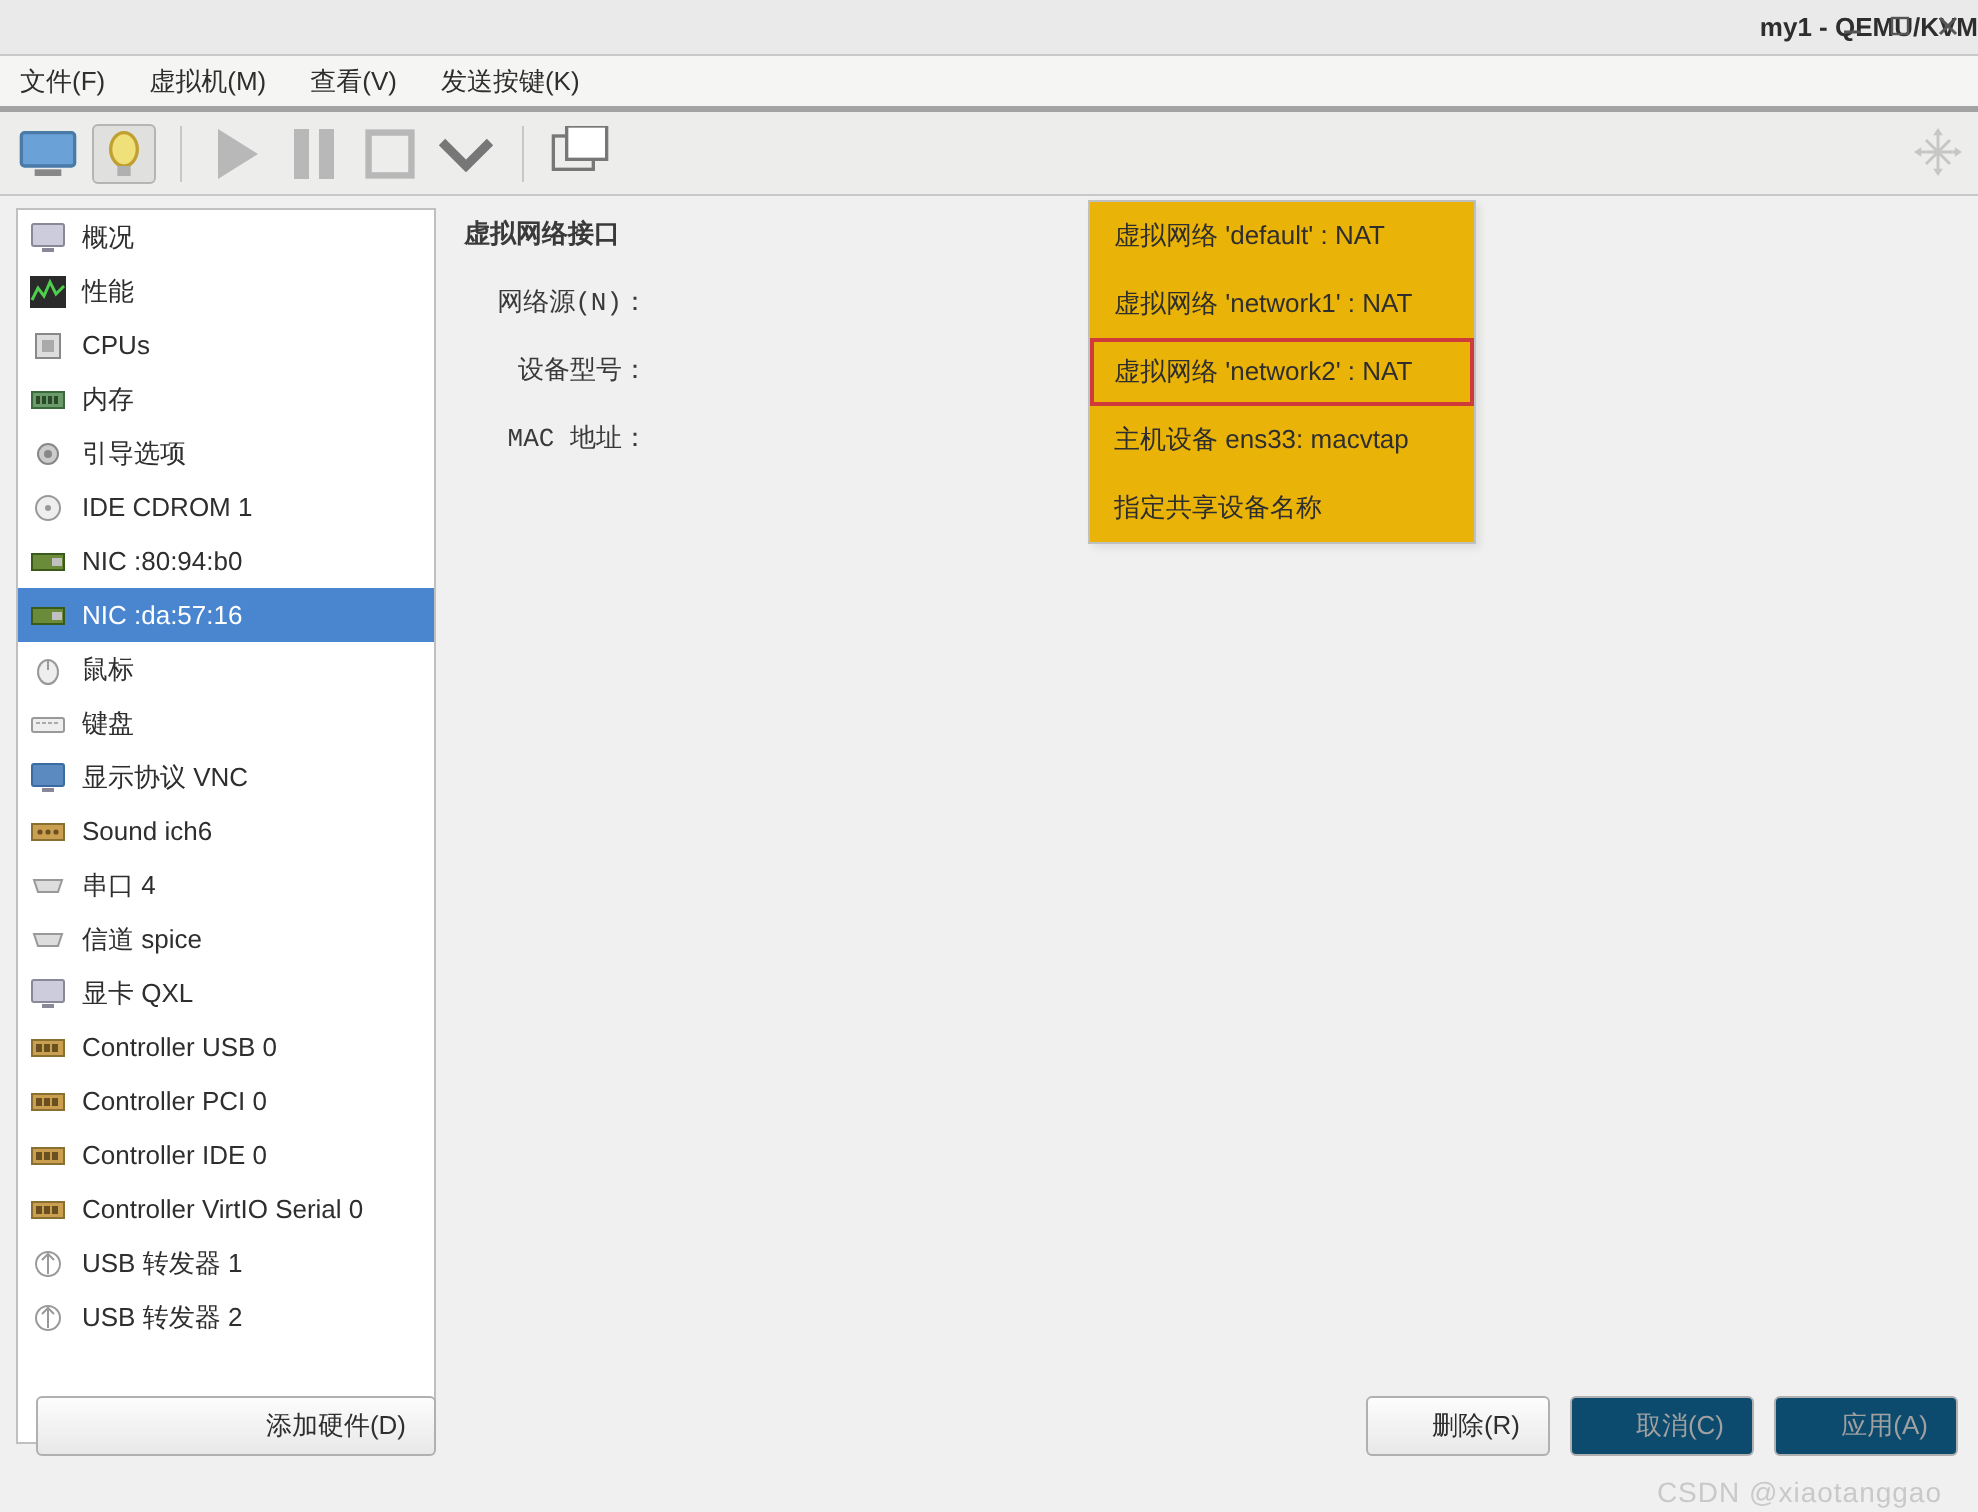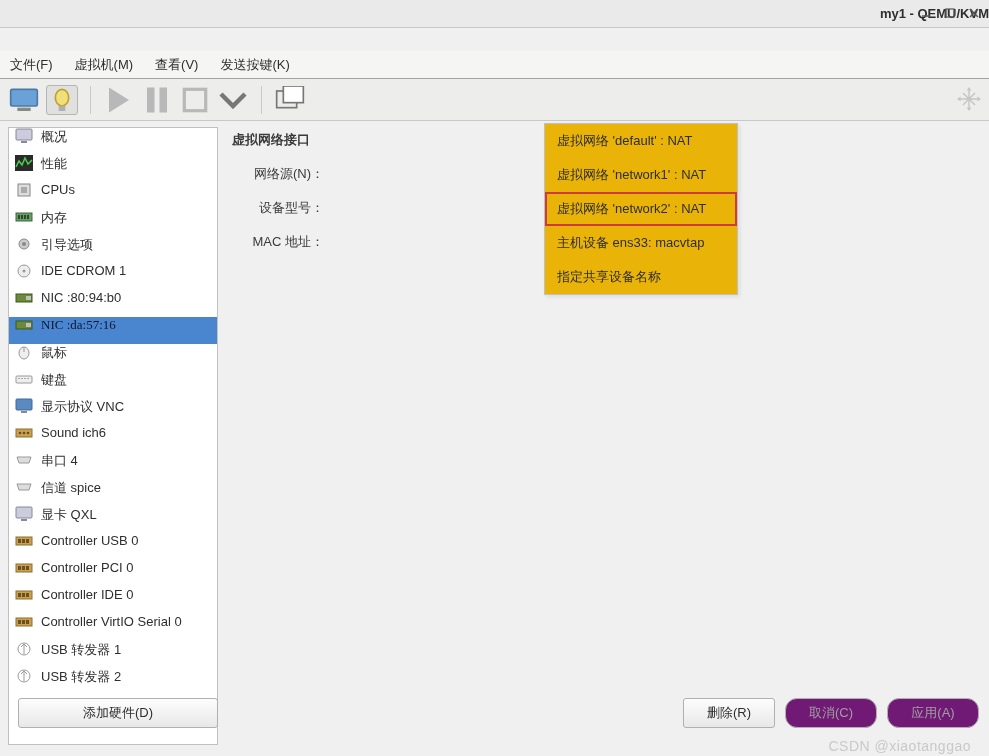--- a/index.html
+++ b/index.html
@@ -29,25 +29,24 @@
     display: flex; gap: 6px;
   }
   .titlebar .winbtn {
     width: 18px; height: 18px;
     display: flex; align-items: center; justify-content: center;
     color: #444; font-size: 12px;
   }
   .menubar {
     height: 28px;
     background: #f5f5f4;
-    border-bottom: 1px solid #a3a3a3;
+    border-bottom: 3px solid #a3a3a3;
     display: flex; align-items: center;
     padding: 0 6px;
     gap: 14px;
-    margin-top: 23px;
   }
   .menuitem { padding: 2px 4px; }
   .toolbar {
     height: 42px;
     background: #ededec;
     border-bottom: 1px solid #c8c8c8;
     display: flex; align-items: center;
     padding: 0 8px;
     gap: 6px;
     position: relative;
@@ -76,46 +75,46 @@
     height: calc(756px - 28px - 28px - 42px - 28px);
   }
   .sidebar {
     width: 210px;
     background: #fff;
     border: 1px solid #c0c0c0;
     margin: 6px 0 6px 8px;
     overflow: hidden;
   }
   .side-item {
-    display: flex; align-items: flex-start;
+    display: flex; align-items: center;
     height: 27px;
     padding: 0 6px;
     gap: 8px;
     white-space: nowrap;
   }
   .side-item.sel {
     background: #4a86cf;
-    color: #0f172a;
-    font-family: Liberation Serif, serif;
+    color: #ffffff;
   }
   .side-icon {
     width: 18px; height: 16px;
     flex: 0 0 18px;
     display:flex;align-items:center;justify-content:center;
   }
   .side-icon svg { width:18px; height:16px; }
   .main {
     flex: 1;
     padding: 8px 14px;
     position: relative;
   }
   .form-row {
     display: flex;
     align-items: flex-end;
     margin-bottom: 12px;
+    font-family: Liberation Mono, monospace;
   }
   .form-label {
     width: 100px;
     text-align: right;
     padding-right: 8px;
     padding-top: 4px;
     color: #3a3a3a;
   }
   .form-label.head {
     font-weight: bold;
@@ -147,24 +146,24 @@
     align-items: center;
     padding: 0 10px;
   }
   .btn {
     height: 30px;
     min-width: 92px;
     padding: 0 14px;
     background: linear-gradient(#fdfdfd,#e8e8e8);
     border: 1px solid #b0b0b0;
     border-radius: 3px;
-    display: flex; align-items: center; justify-content: center;
+    display: flex; align-items: center; justify-content: flex-end;
     font-size: 13px;
   }
-  .btn.disabled { color:#a0a0a0; background:#701a75;border-radius:12px;}
+  .btn.disabled { color:#a0a0a0; background:#0c4a6e;}
   .add-hw-btn { width: 200px; margin-left: 8px; }
   .footer-spacer { flex:1; }
   .watermark {
     position:absolute;
     bottom:2px; right:18px;
     color:#c9c9c9;
     font-size:14px;
     letter-spacing:0.5px;
   }
 </style>

